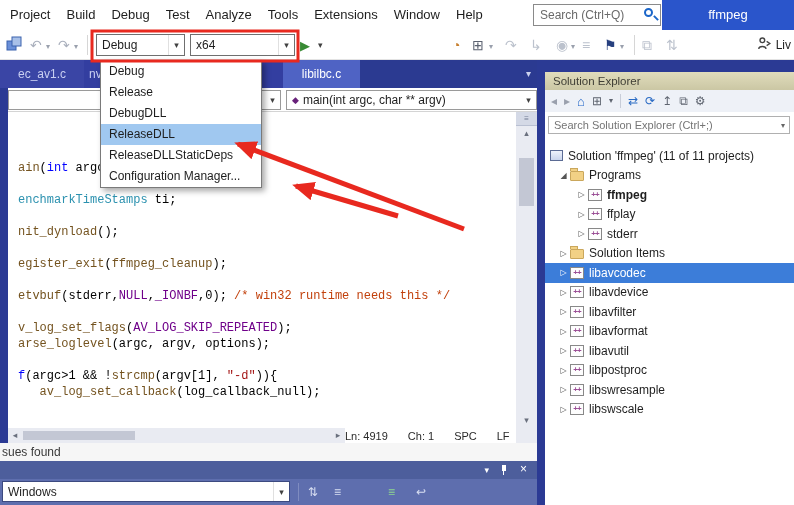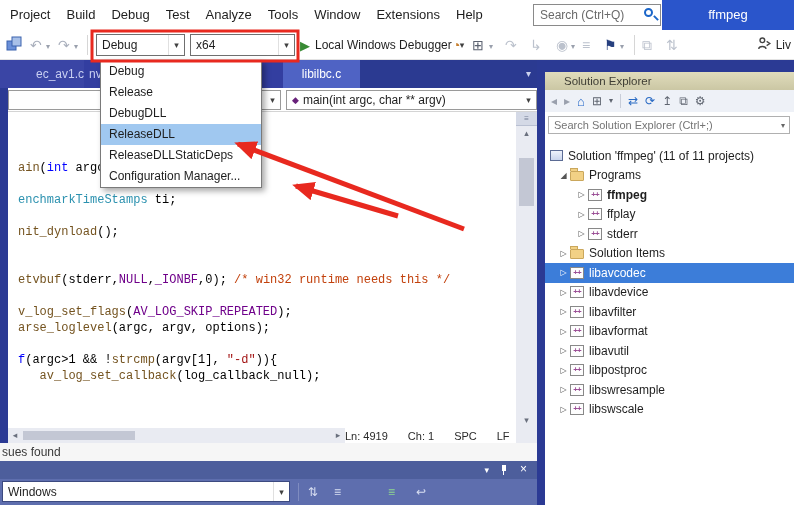--- a/index.html
+++ b/index.html
@@ -70,21 +70,21 @@
   .pin-icon::before{content:"";position:absolute;left:3px;top:1px;width:4px;height:6px;background:#fff}
   .pin-icon::after{content:"";position:absolute;left:4px;top:7px;width:1px;height:4px;background:#fff}
   .ot-close{position:absolute;right:10px;top:1px;font-size:12px;color:#fff}
   .out-toolbar{position:absolute;left:0;top:479px;width:537px;height:26px;background:#5e6eae}
   .out-combo{position:absolute;left:2px;top:2px;width:288px;height:21px;background:#fff;border:1px solid #3c4a80;display:flex}
   .oti{position:absolute;top:6px;font-size:12px;line-height:14px}
   .otsep{position:absolute;left:298px;top:4px;width:1px;height:18px;background:#7f8cc0}
 
   
   .se-panel{position:absolute;left:545px;top:72px;width:249px;height:433px;background:#fff}
-  .se-header{position:absolute;left:0;top:0;width:249px;height:18px;background:linear-gradient(#e0dcbc,#cbc7a4);line-height:18px;font-size:11.5px;color:#3f3e35;padding-left:19px}
+  .se-header{position:absolute;left:0;top:0;width:249px;height:18px;background:linear-gradient(#e0dcbc,#cbc7a4);line-height:18px;font-size:11.5px;color:#3f3e35;padding-left:8px}
   .se-toolbar{position:absolute;left:0;top:18px;width:249px;height:22px;background:#eef1f7;display:flex;align-items:center;padding-left:6px;gap:7px}
   .sei{font-size:12px;line-height:1}
   .sep2{width:1px;height:14px;background:#c8cdd8}
   .se-search{position:absolute;left:3px;top:44px;width:242px;height:18px;border:1px solid #b0b0b0;background:#fff;display:flex;align-items:center}
   .se-search-text{flex:1;font-size:11px;color:#757575;padding-left:5px;white-space:nowrap;overflow:hidden}
   .se-search-chev{font-size:8px;color:#666;padding-right:4px}
   .se-tree{position:absolute;left:0;top:74px;right:0;bottom:0;background:#fff;overflow:hidden}
   .tree-row{display:flex;align-items:center;height:19.5px;font-size:12px;white-space:nowrap}
   .tree-row.selected{background:#3c7dd9;color:#fff}
   .tree-row.selected .expander{color:#fff}
@@ -107,22 +107,22 @@
 <div class="app">
 
   <div class="menubar">
     <div class="menu-items" id="menu-items">
         <div class="menu-item">Project</div>
         <div class="menu-item">Build</div>
         <div class="menu-item">Debug</div>
         <div class="menu-item">Test</div>
         <div class="menu-item">Analyze</div>
         <div class="menu-item">Tools</div>
+        <div class="menu-item">Extensions</div>
         <div class="menu-item">Window</div>
-        <div class="menu-item">Extensions</div>
         <div class="menu-item">Help</div>
       </div>
     <div class="search-box">
       <span class="search-text">Search (Ctrl+Q)</span>
       <span class="search-icon">
           <i></i>
           <b></b>
         </span>
     </div>
     <div class="title-area">
@@ -147,21 +147,20 @@
       <span class="combo-text">Debug</span>
       <span class="combo-btn">▾</span>
     </div>
     <div class="combo" style="left:190px;width:105px">
       <span class="combo-text">x64</span>
       <span class="combo-btn">▾</span>
     </div>
 
     <div class="run-btn">
       <span class="play">▶</span>
-      <span class="run-label">Local Windows Debugger</span>
       <span class="run-chev">▾</span>
     </div>
 
     <span class="tbi" style="left:452px;color:#c77f2e">◔</span>
     <span class="tbi" style="left:472px;color:#5b6270">⊞</span>
     <span class="tbchev" style="left:489px">▾</span>
     <span class="tbi" style="left:505px;color:#bcc2cd">↷</span>
     <span class="tbi" style="left:530px;color:#bcc2cd">↳</span>
     <span class="tbi" style="left:556px;color:#bcc2cd">◉</span>
     <span class="tbchev" style="left:571px">▾</span>
@@ -178,21 +177,21 @@
             <circle cx="5" cy="4" r="2.2" fill="none" stroke="#444" stroke-width="1.3"></circle>
             <path d="M1.5 12c.5-3 6.5-3 7 0" fill="none" stroke="#444" stroke-width="1.3"></path>
             <path d="M9 5l3 2-3 2" fill="none" stroke="#444" stroke-width="1.2"></path>
           </svg>
       </span>
       <span class="live-label">Liv</span>
     </div>
   </div>
 
   <div class="tabstrip">
-    <div class="tab" style="left:0;width:84px;background:#3a45a5;color:#c9cff2;text-align:right">ec_av1.c</div>
+    <div class="tab" style="left:0;width:84px;background:#3a45a5;color:#c9cff2;text-align:center">ec_av1.c</div>
     <div class="tab" style="left:84px;width:199px;background:#333ea0;color:#c9cff2;padding-left:5px">nv</div>
     <div class="tab" style="left:283px;width:77px;background:#4f63c4;color:#ffffff;text-align:center">libilbc.c</div>
     <span class="tabchev">▾</span>
   </div>
 
   <div class="navbar">
     <div class="nav-combo" style="left:0;width:273px">
       <span class="nav-text"></span>
       <span class="nav-chev">▾</span>
     </div>
@@ -206,20 +205,21 @@
   <div class="code-area" id="code-lines">
       <div class="code-line"></div>
       <div class="code-line"></div>
       <div class="code-line"></div>
       <div class="code-line"><span class="c-f">ain</span><span class="c-p">(</span><span class="c-k">int</span><span class="c-p"> argc, </span><span class="c-k">char</span><span class="c-p"> **argv)</span></div>
       <div class="code-line"></div>
       <div class="code-line"><span class="c-t">enchmarkTimeStamps</span><span class="c-p"> ti;</span></div>
       <div class="code-line"></div>
       <div class="code-line"><span class="c-f">nit_dynload</span><span class="c-p">();</span></div>
       <div class="code-line"></div>
+      <div class="code-line"><span class="c-f">egister_exit</span><span class="c-p">(</span><span class="c-f">ffmpeg_cleanup</span><span class="c-p">);</span></div>
       <div class="code-line"></div>
       <div class="code-line"><span class="c-f">etvbuf</span><span class="c-p">(stderr,</span><span class="c-m">NULL</span><span class="c-p">,</span><span class="c-m">_IONBF</span><span class="c-p">,0); </span><span class="c-c">/* win32 runtime needs this */</span></div>
       <div class="code-line"></div>
       <div class="code-line"><span class="c-f">v_log_set_flags</span><span class="c-p">(</span><span class="c-m">AV_LOG_SKIP_REPEATED</span><span class="c-p">);</span></div>
       <div class="code-line"><span class="c-f">arse_loglevel</span><span class="c-p">(argc, argv, options);</span></div>
       <div class="code-line"></div>
       <div class="code-line"><span class="c-k">f</span><span class="c-p">(argc&gt;1 &amp;&amp; !</span><span class="c-f">strcmp</span><span class="c-p">(argv[1], </span><span class="c-s">"-d"</span><span class="c-p">)){</span></div>
       <div class="code-line"><span class="c-p">   </span><span class="c-f">av_log_set_callback</span><span class="c-p">(log_callback_null);</span></div>
     </div>
 

